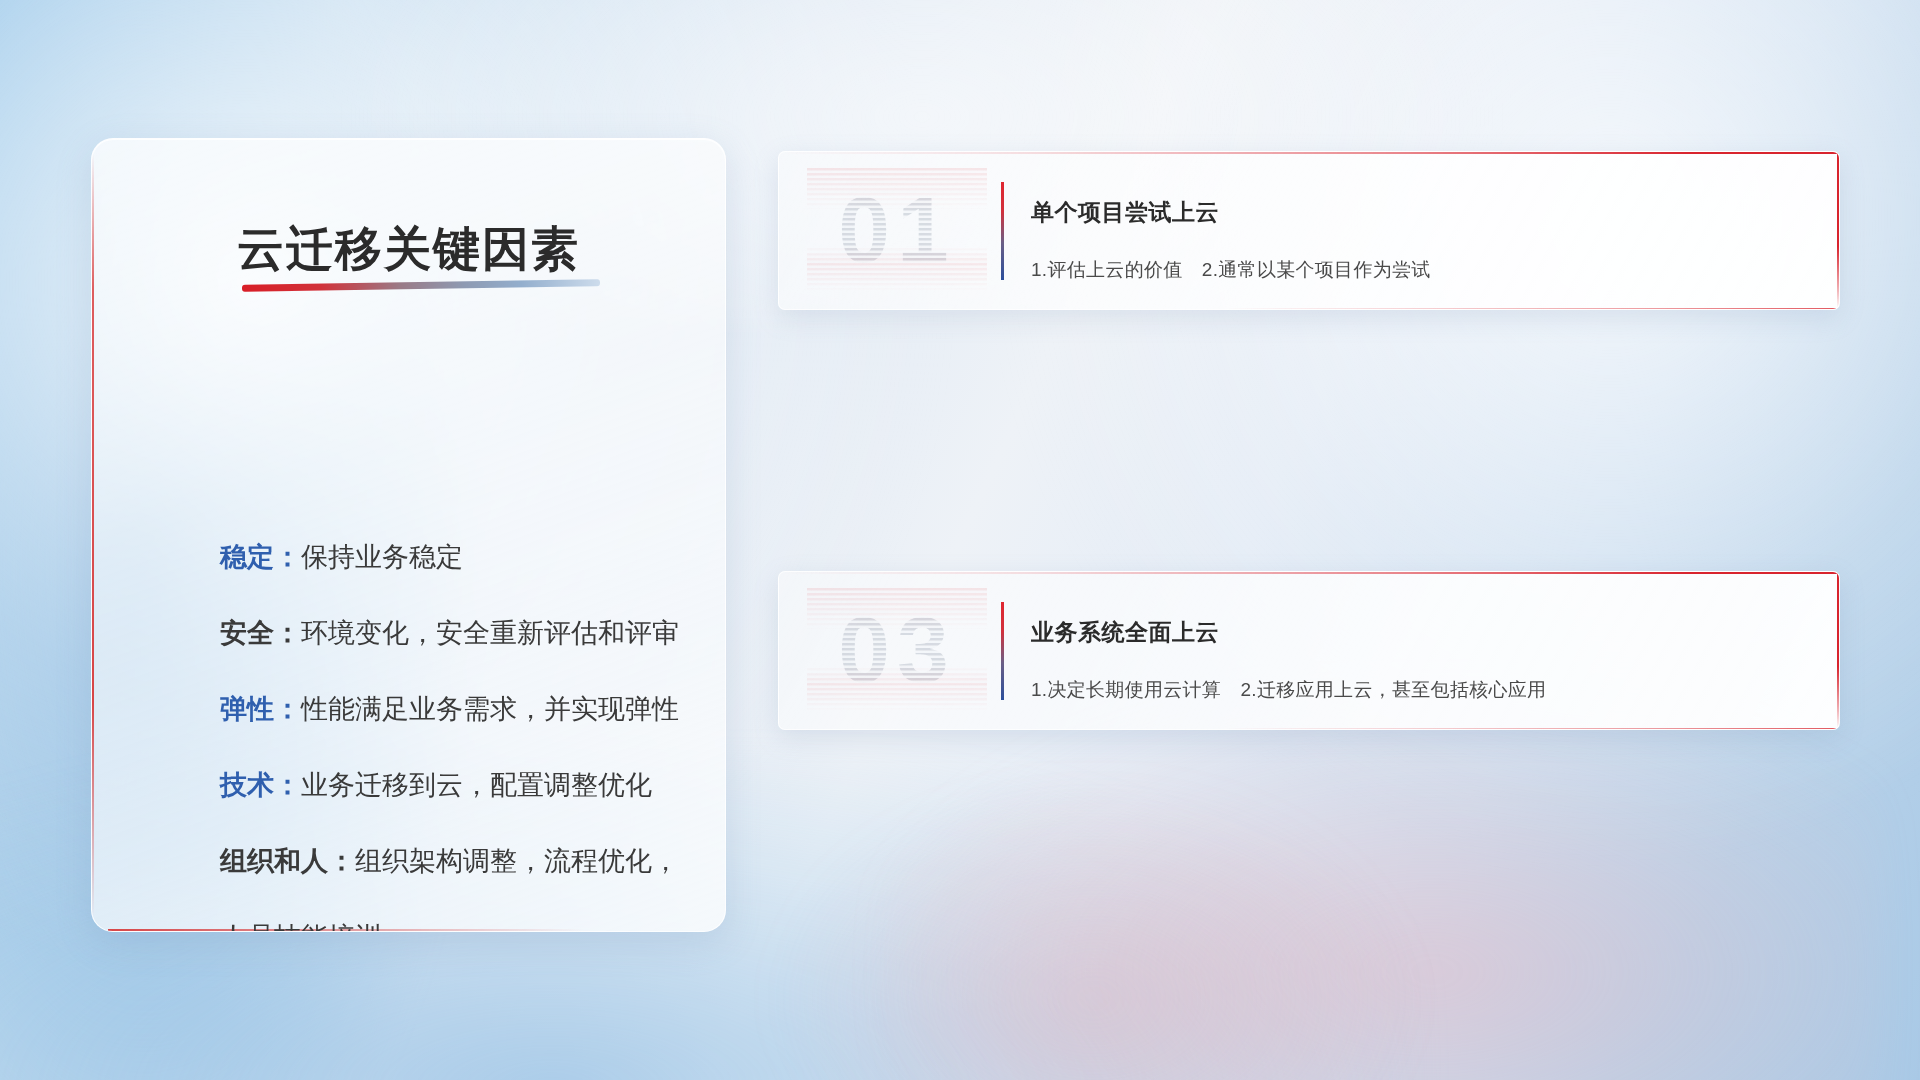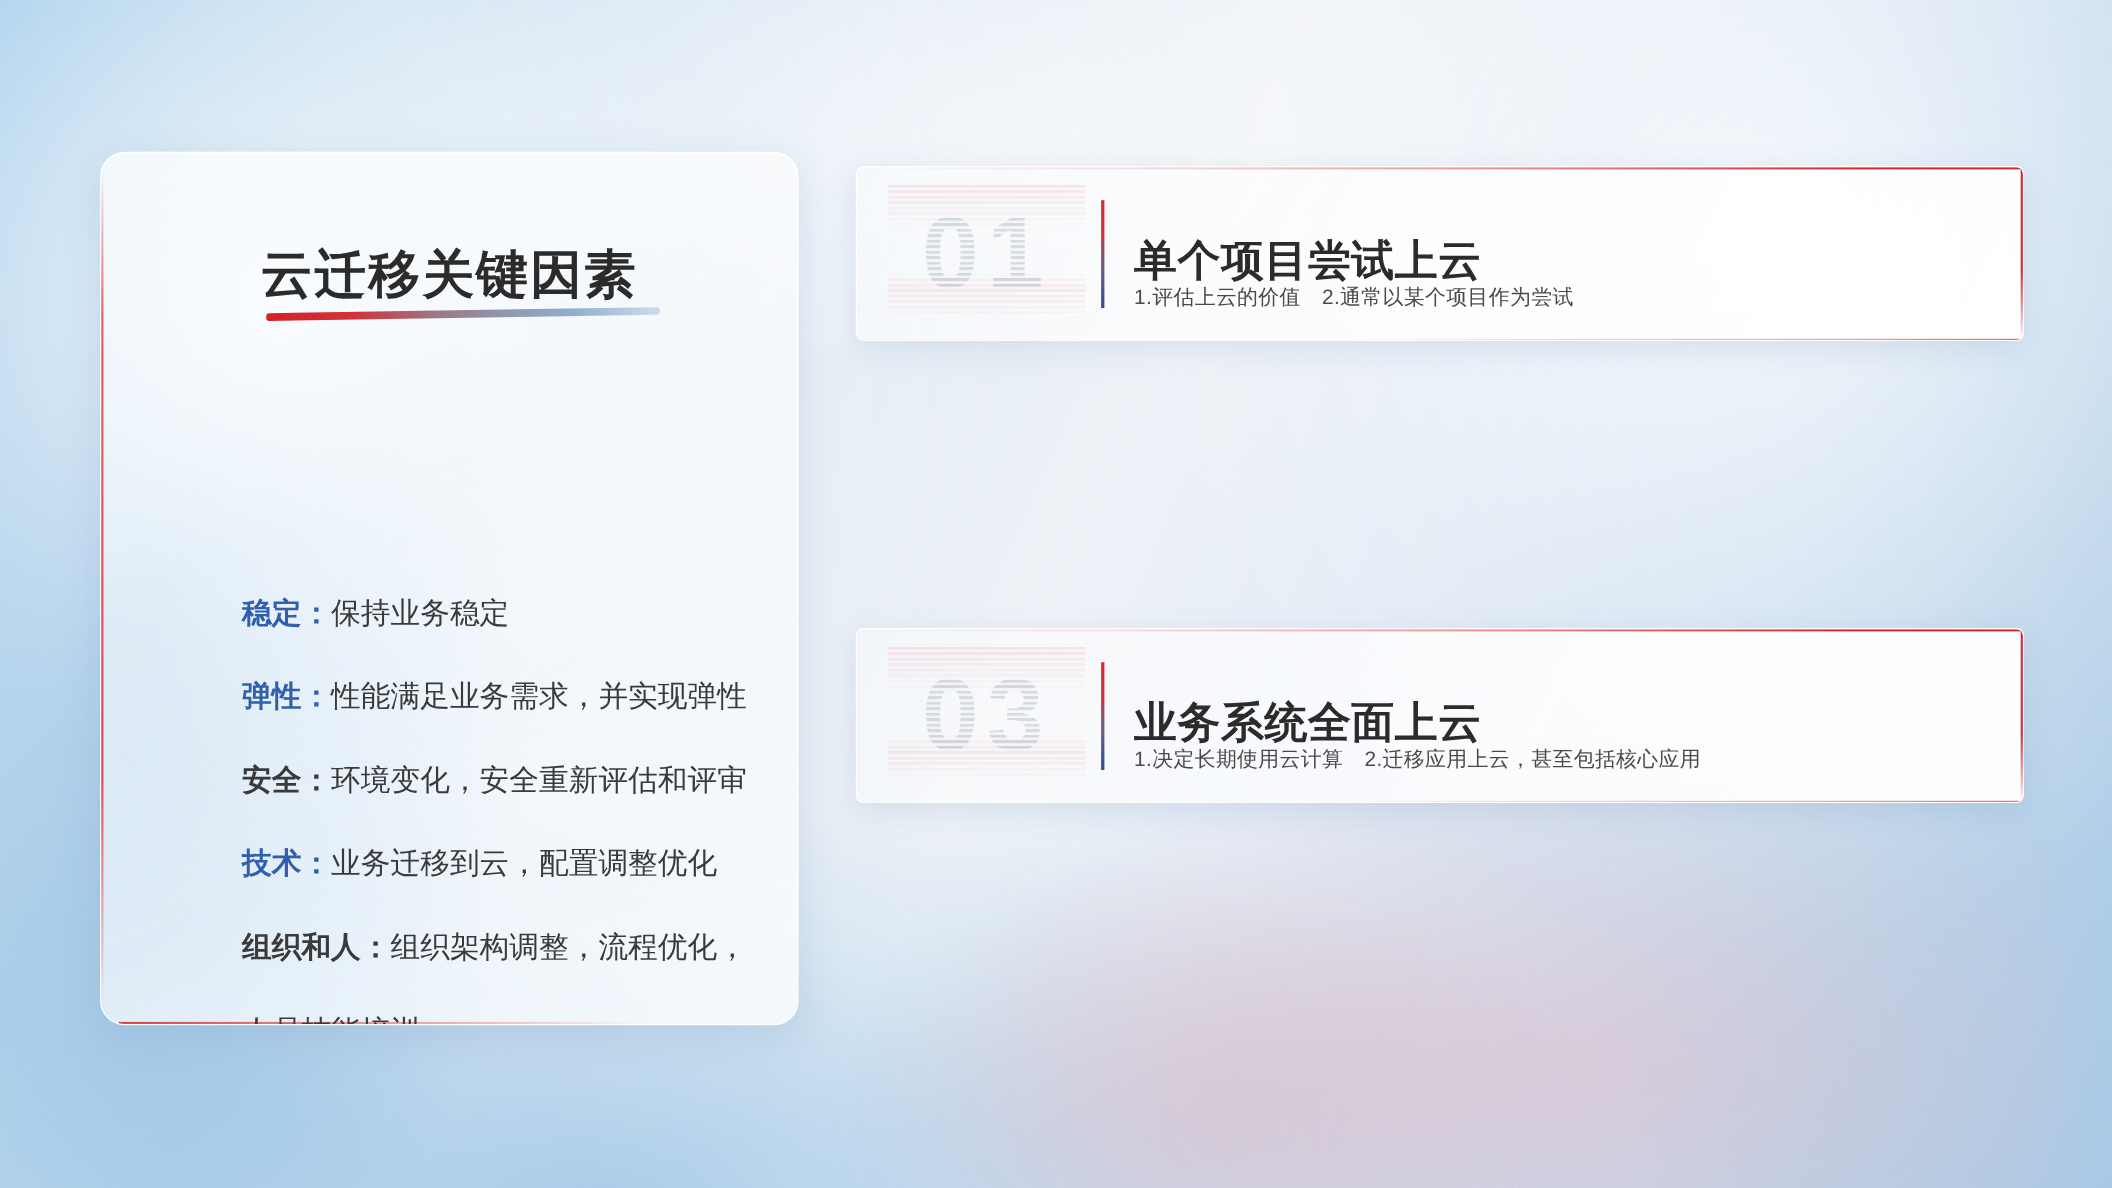--- a/index.html
+++ b/index.html
@@ -132,21 +132,21 @@
     content:""; position:absolute; inset:0;
     background:linear-gradient(180deg, rgba(216,36,46,.12) 0%, rgba(216,36,46,0) 35%, rgba(216,36,46,0) 62%, rgba(216,36,46,.10) 78%, rgba(216,36,46,0) 100%);
     pointer-events:none;
   }
   .step-divider{
     position:absolute; left:222px; top:30px; width:3px; height:98px;
     background:linear-gradient(180deg,#e02630 0%, #d1313c 30%, #6b5f86 62%, #2b4e9b 100%);
   }
   .step-title{
     position:absolute; left:252px; top:26px;
-    font-size:39px; font-weight:700; color:#2b2b2b; letter-spacing:.5px;
+    font-size:23px; font-weight:700; color:#2b2b2b; letter-spacing:.5px;
   }
   .step-desc{
     position:absolute; left:252px; top:86px;
     font-size:19px; color:#4a4a4a; letter-spacing:.3px;
   }
 </style>
 </head>
 <body>
 
 <div id="bg">
@@ -167,24 +167,24 @@
     <div class="edge-red-b"></div>
 
     <h1 id="card-title">云迁移关键因素</h1>
     <div id="title-rule"></div>
 
     <div id="factor-list">
       <div class="factor-row">
         <span class="f-label">稳定：</span><span class="f-text">保持业务稳定</span>
       </div>
       <div class="factor-row">
+        <span class="f-label dark">安全：</span><span class="f-text">环境变化，安全重新评估和评审</span>
+      </div>
+      <div class="factor-row">
         <span class="f-label">弹性：</span><span class="f-text">性能满足业务需求，并实现弹性</span>
-      </div>
-      <div class="factor-row">
-        <span class="f-label dark">安全：</span><span class="f-text">环境变化，安全重新评估和评审</span>
       </div>
       <div class="factor-row">
         <span class="f-label">技术：</span><span class="f-text">业务迁移到云，配置调整优化</span>
       </div>
       <div class="factor-row wrap">
         <span class="f-label dark">组织和人：</span><span class="f-text">组织架构调整，流程优化，人员技能培训</span>
       </div>
     </div>
   </section>
 

